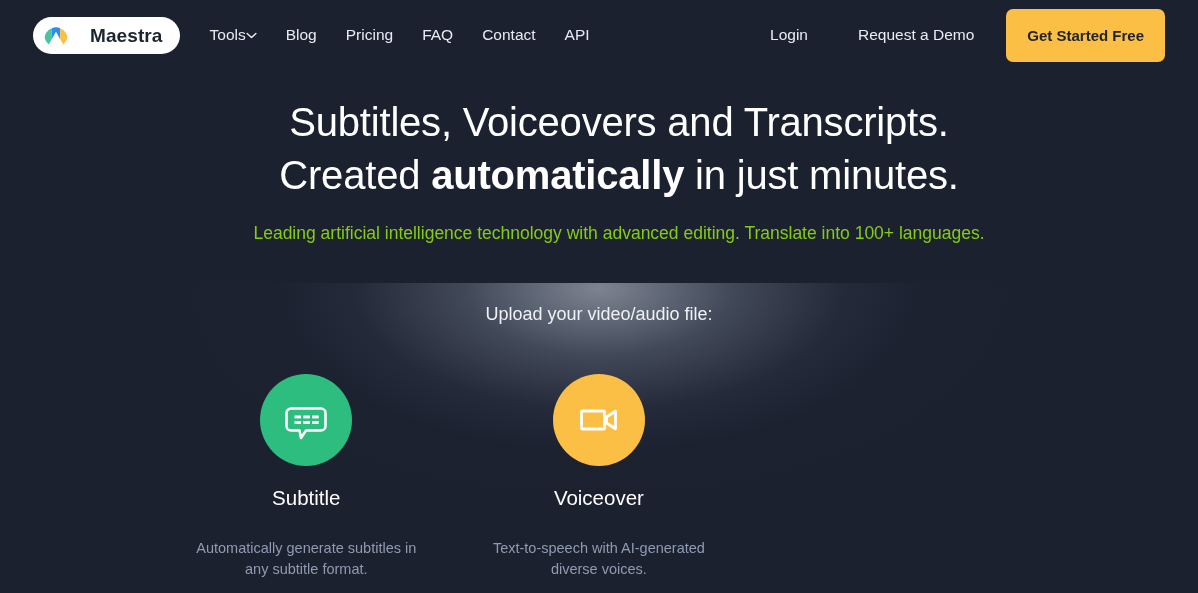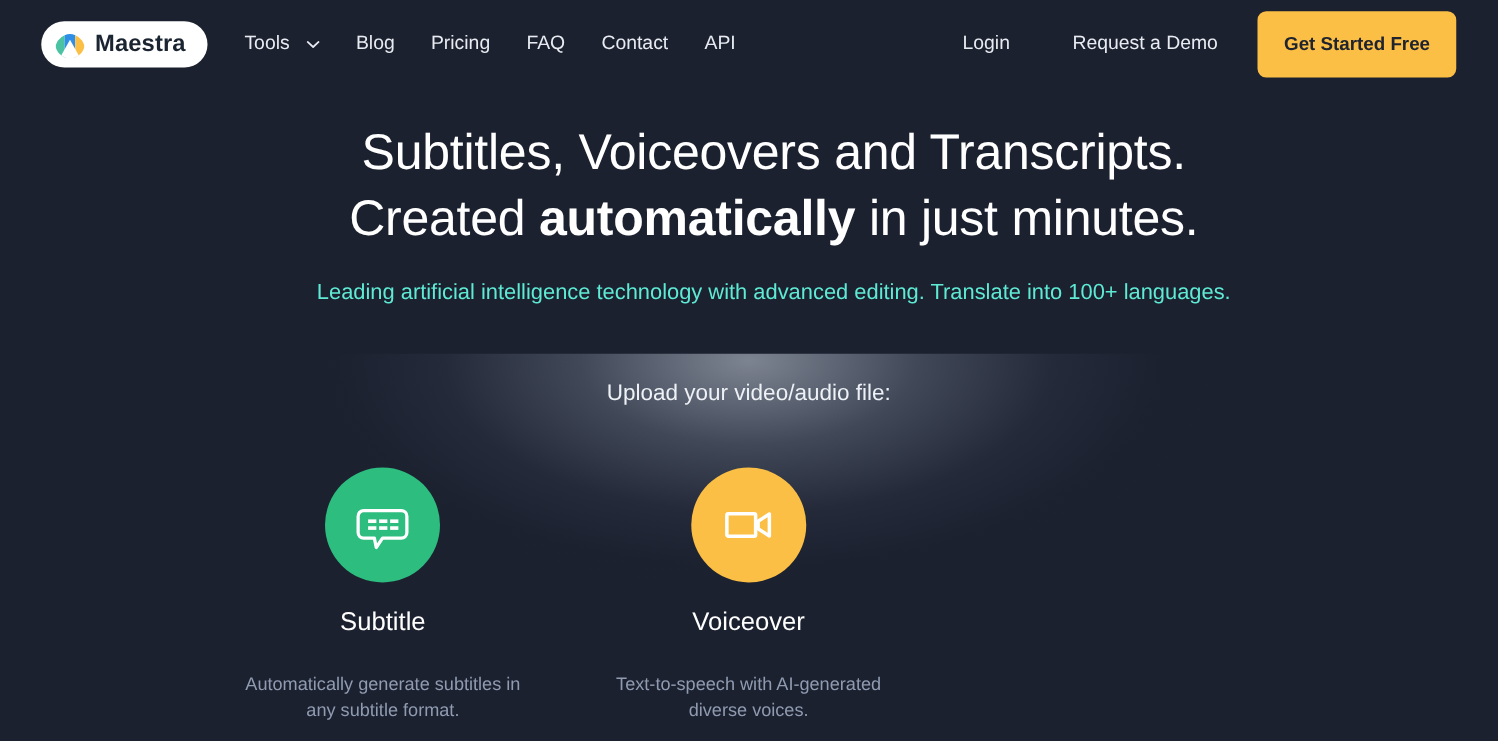--- a/index.html
+++ b/index.html
@@ -19,21 +19,21 @@
 
   
   .navbar {
     position:absolute; top:0; left:0;
     width:1198px; height:70px;
     display:flex; align-items:center;
     padding:0 33px;
   }
 
   .logo-pill {
-    display:flex; align-items:center; gap:7px;
+    display:flex; align-items:center; gap:21px;
     background:#ffffff;
     border-radius:26px;
     height:37px;
     padding:0 17px 0 10px;
     flex:0 0 auto;
   }
   .logo-mark {
     width:26px; height:26px;
     flex:0 0 auto;
     display:block;
@@ -54,21 +54,21 @@
   }
   .nav-link {
     color:#e8ecf2;
     font-size:15.5px;
     line-height:1;
     white-space:nowrap;
     cursor:pointer;
     text-decoration:none;
   }
   .nav-link.has-caret {
-    display:flex; align-items:center; gap:13px;
+    display:flex; align-items:center; gap:0;
   }
   .caret {
     display:block; width:11px; height:7px;
   }
 
   .nav-right {
     margin-left:auto;
     display:flex; align-items:center;
     gap:12px;
   }
@@ -101,21 +101,21 @@
     color:#ffffff;
     font-size:40px;
     font-weight:400;
     line-height:53px;
     letter-spacing:-.2px;
   }
   .headline b { font-weight:700; }
 
   .subhead {
     margin-top:19px;
-    color:#5eead4;
+    color:#84cc16;
     font-size:17.5px;
     font-weight:400;
     line-height:25px;
   }
 
   
   .upload-panel {
     position:absolute;
     left:190px; top:283px;
     width:818px; height:275px;

